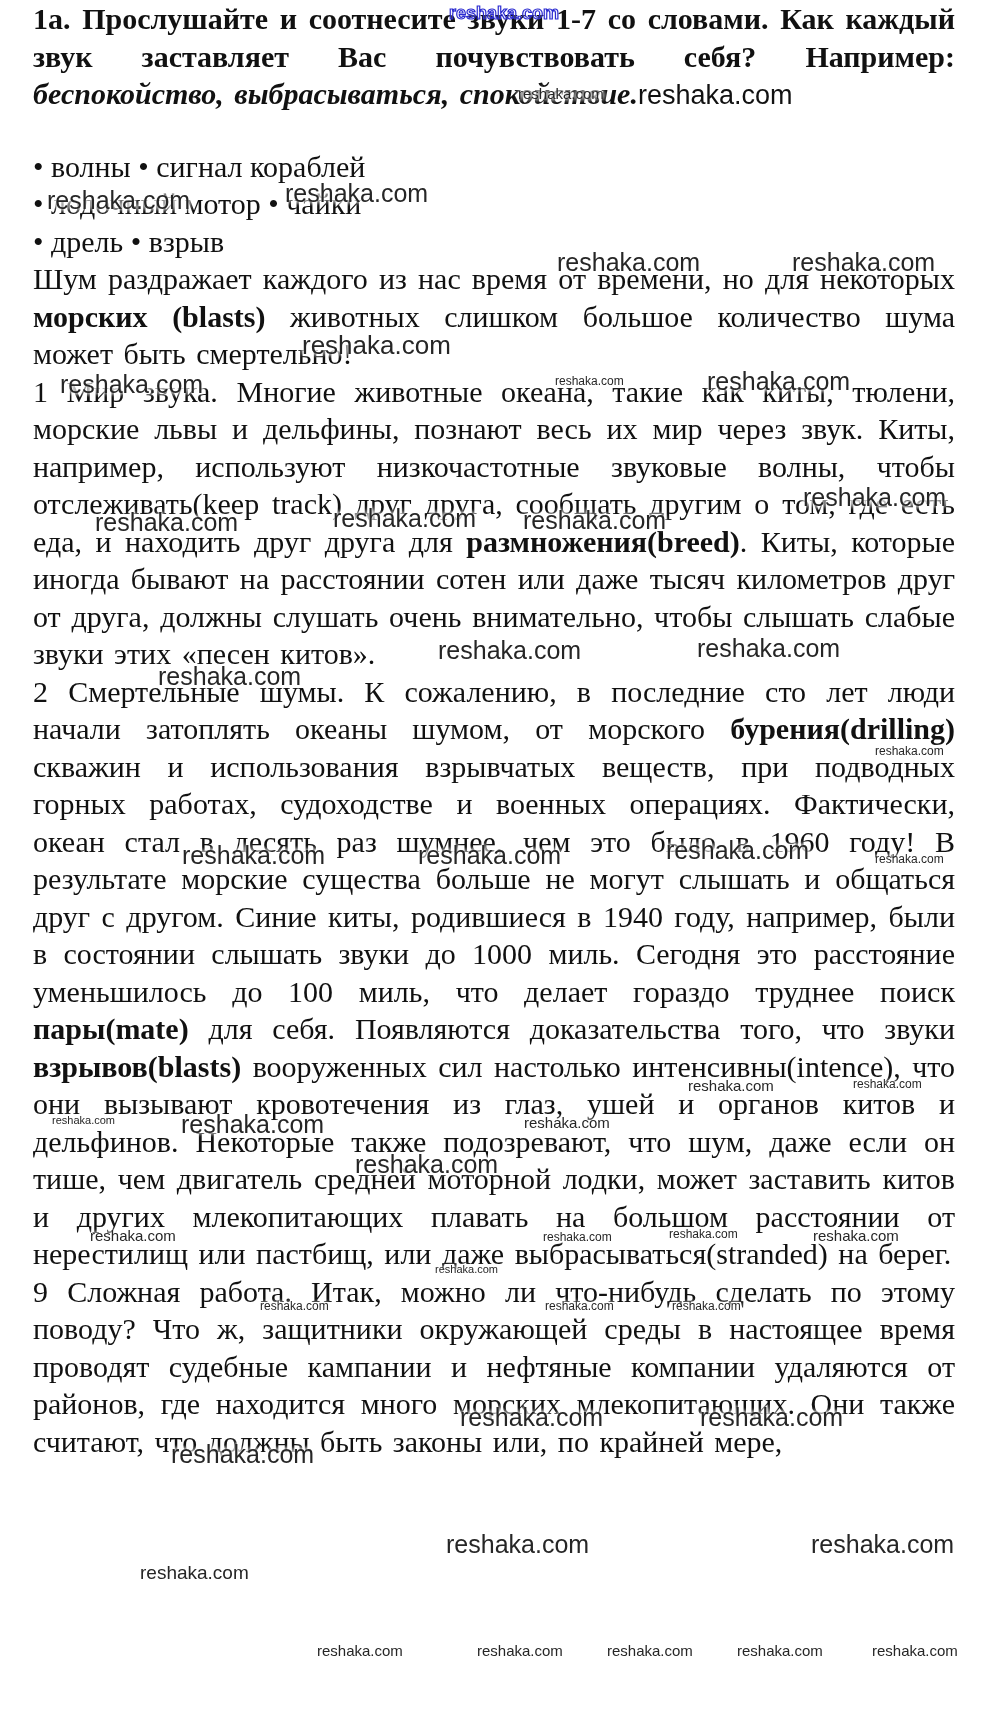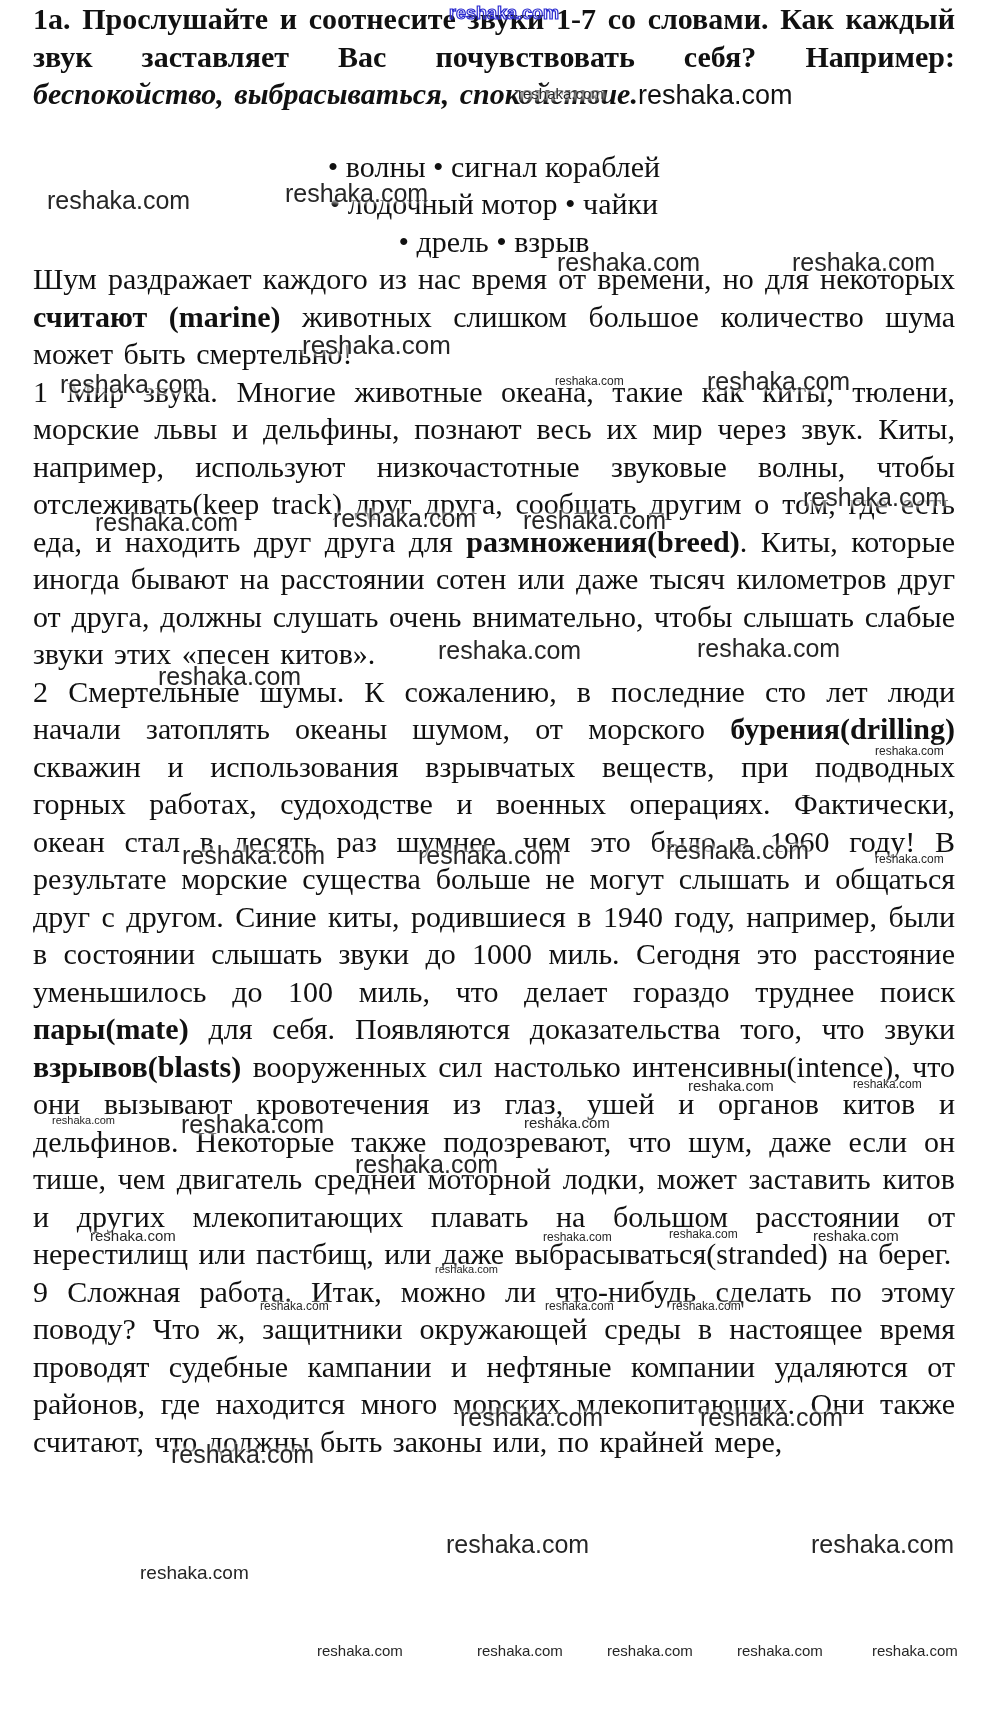--- a/index.html
+++ b/index.html
@@ -31,21 +31,20 @@
     font-family:"Liberation Sans","DejaVu Sans",sans-serif;
     font-weight:normal;
     font-style:normal;
     font-size:27px;
     word-spacing:0;
   }
   .bullets{
     margin-top:33px;
     font-size:30px;
     line-height:37.5px;
-    text-align:center;
   }
   .article-title{
     margin:35px 0 0 0;
     font-size:31px;
     line-height:37.5px;
     font-weight:bold;
     text-align:center;
   }
   .para{
     font-size:30px;
@@ -83,21 +82,21 @@
     <p class="doc-header"><span>1а. Прослушайте и соотнесите звуки 1-7 со словами. Как каждый звук заставляет Вас почувствовать себя? Например: </span><span class="ital">беспокойство, выбрасываться, спокойствие.</span><span class="inline-wm">reshaka.com</span></p>
 
     <div class="bullets">
         <div>• волны • сигнал кораблей</div>
         <div>• лодочный мотор • чайки</div>
         <div>• дрель • взрыв</div>
       </div>
 
 
     <div>
-        <p class="para para-intro">Шум раздражает каждого из нас время от времени, но для некоторых <b>считают (marine)</b> животных слишком большое количество шума может быть смертельно!</p>
+        <p class="para para-intro">Шум раздражает каждого из нас время от времени, но для некоторых <b>морских (blasts)</b> животных слишком большое количество шума может быть смертельно!</p>
         <p class="para para-1">1 Мир звука. Многие животные океана, такие как киты, тюлени, морские львы и дельфины, познают весь их мир через звук. Киты, например, используют низкочастотные звуковые волны, чтобы отслеживать(keep track) друг друга, сообщать другим о том, где есть еда, и находить друг друга для <b>размножения(breed)</b>. Киты, которые иногда бывают на расстоянии сотен или даже тысяч километров друг от друга, должны слушать очень внимательно, чтобы слышать слабые звуки этих «песен китов».</p>
         <p class="para para-2">2 Смертельные шумы. К сожалению, в последние сто лет люди начали затоплять океаны шумом, от морского <b>бурения(drilling)</b> скважин и использования взрывчатых веществ, при подводных горных работах, судоходстве и военных операциях. Фактически, океан стал в десять раз шумнее, чем это было в 1960 году! В результате морские существа больше не могут слышать и общаться друг с другом. Синие киты, родившиеся в 1940 году, например, были в состоянии слышать звуки до 1000 миль. Сегодня это расстояние уменьшилось до 100 миль, что делает гораздо труднее поиск <b>пары(mate)</b> для себя. Появляются доказательства того, что звуки <b>взрывов(blasts)</b> вооруженных сил настолько интенсивны(intence), что они вызывают кровотечения из глаз, ушей и органов китов и дельфинов. Некоторые также подозревают, что шум, даже если он тише, чем двигатель средней моторной лодки, может заставить китов и других млекопитающих плавать на большом расстоянии от нерестилищ или пастбищ, или даже выбрасываться(stranded) на берег.</p>
         <p class="para para-3">9 Сложная работа. Итак, можно ли что-нибудь сделать по этому поводу? Что ж, защитники окружающей среды в настоящее время проводят судебные кампании и нефтяные компании удаляются от районов, где находится много морских млекопитающих. Они также считают, что должны быть законы или, по крайней мере,</p>
       </div>
 
   </div>
 
   <div class="wm-layer">
       <span class="wm wm-blue" style="left: 449px; top: 4px; font-size: 18px;">reshaka.com</span>
       <span class="wm" style="left: 518px; top: 86px; font-size: 15px;">reshaka.com</span>

